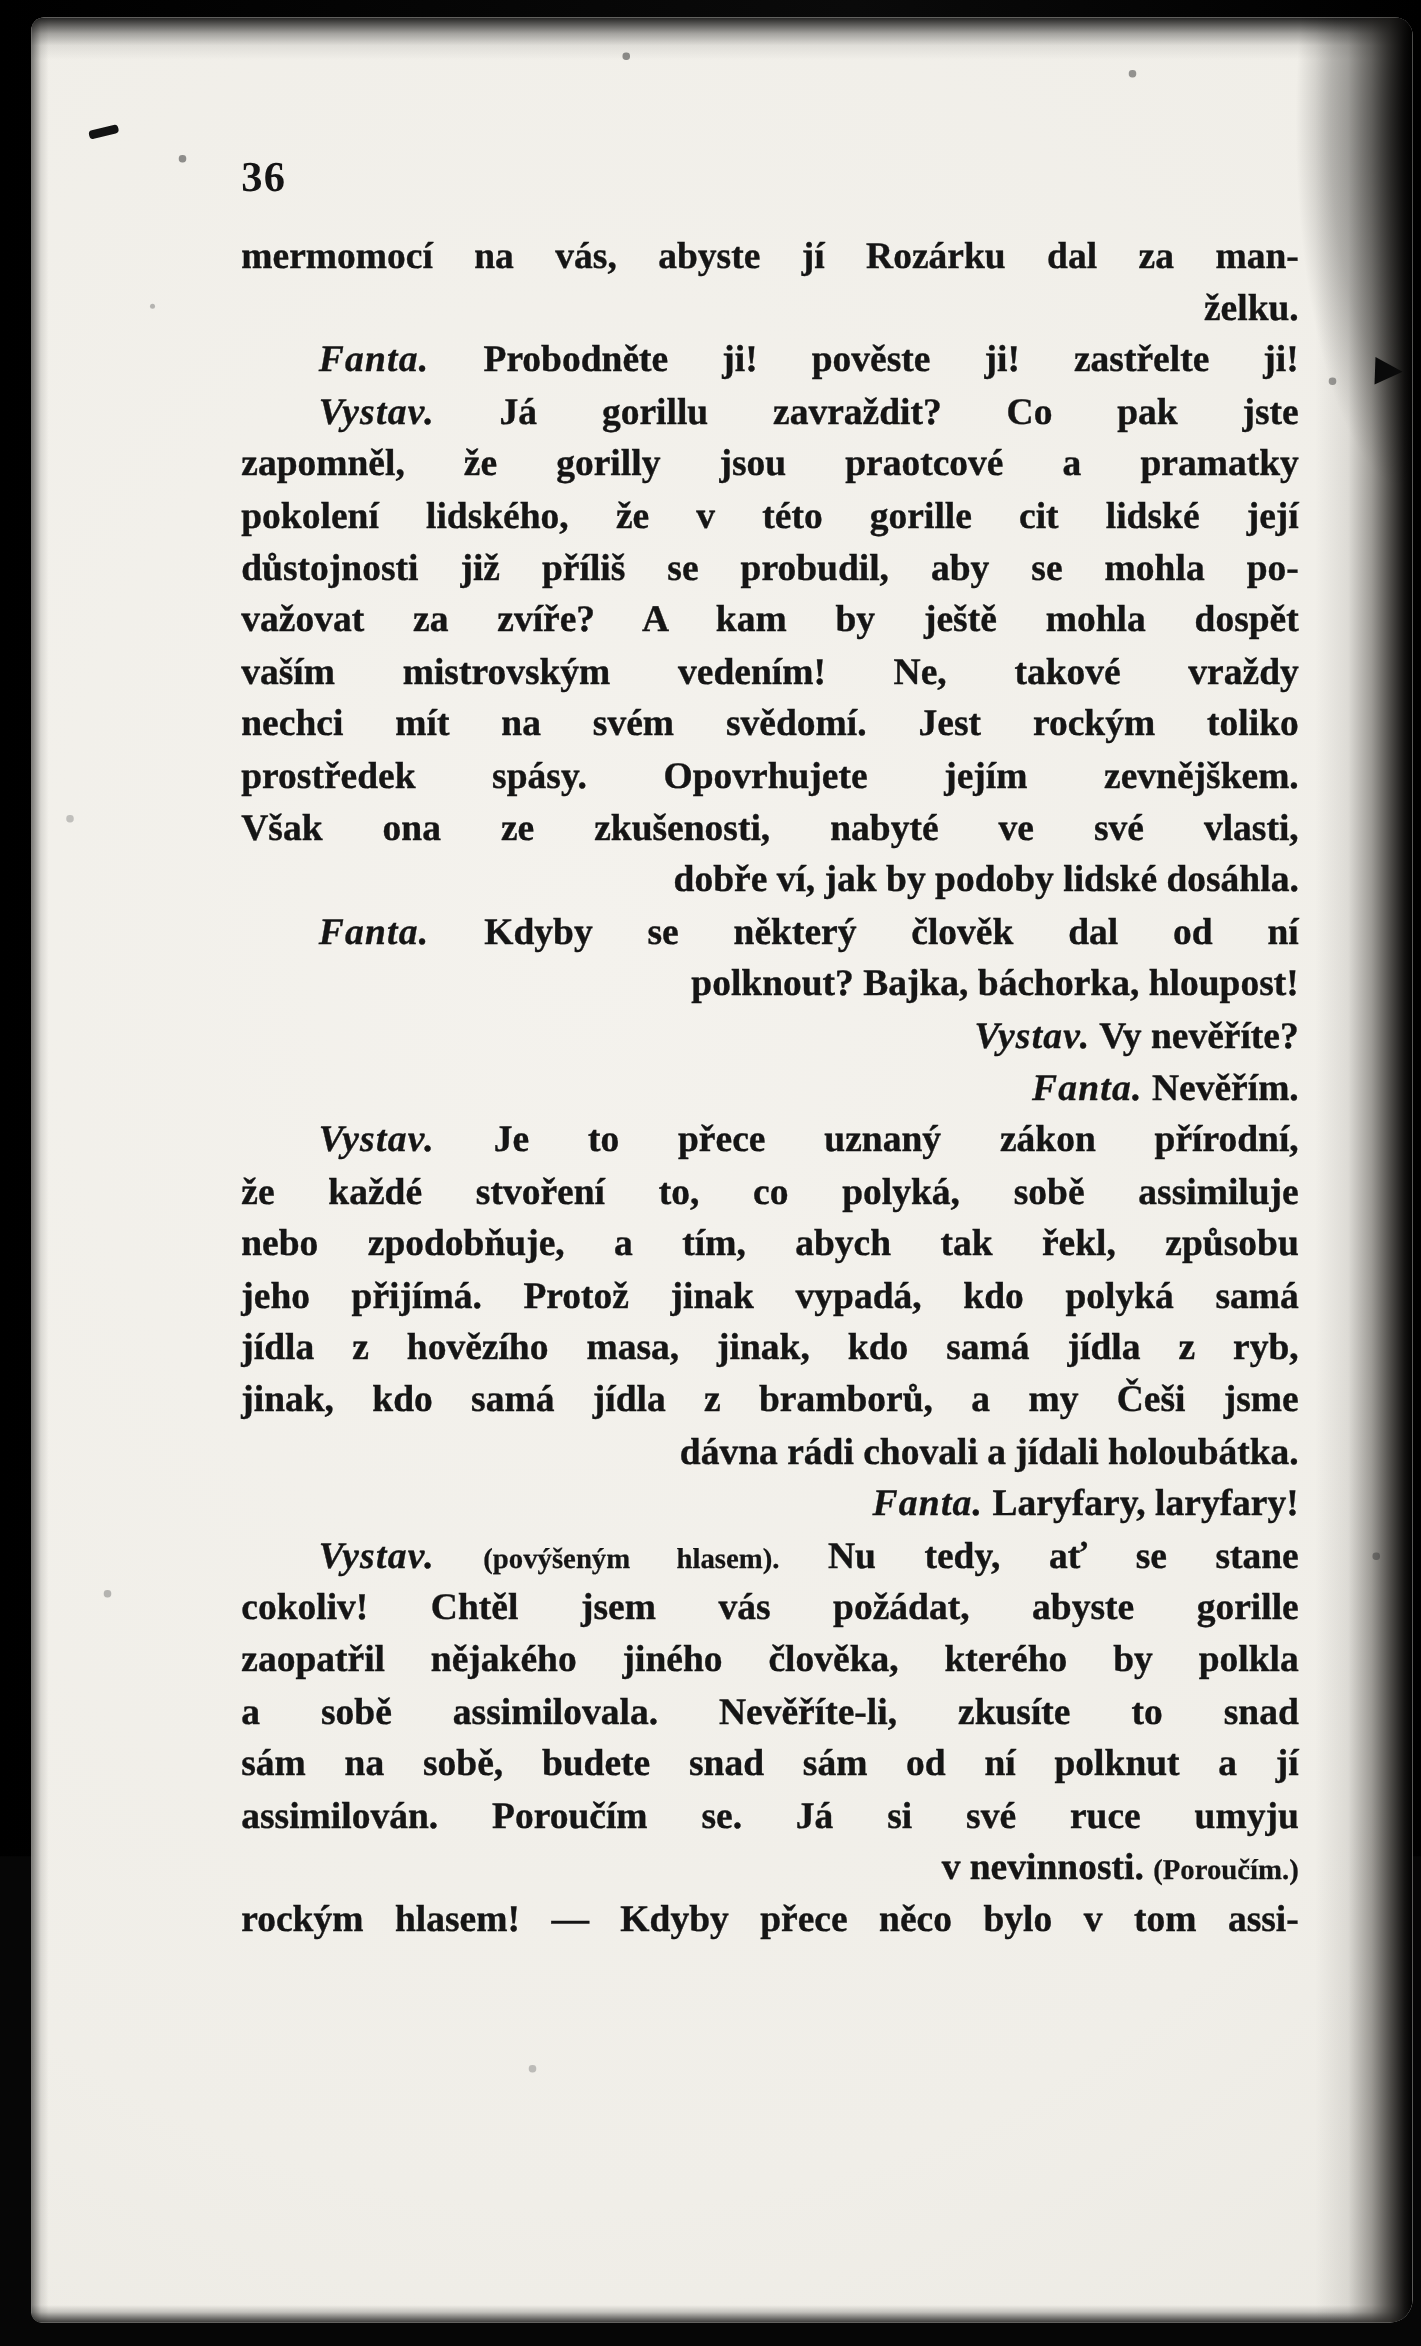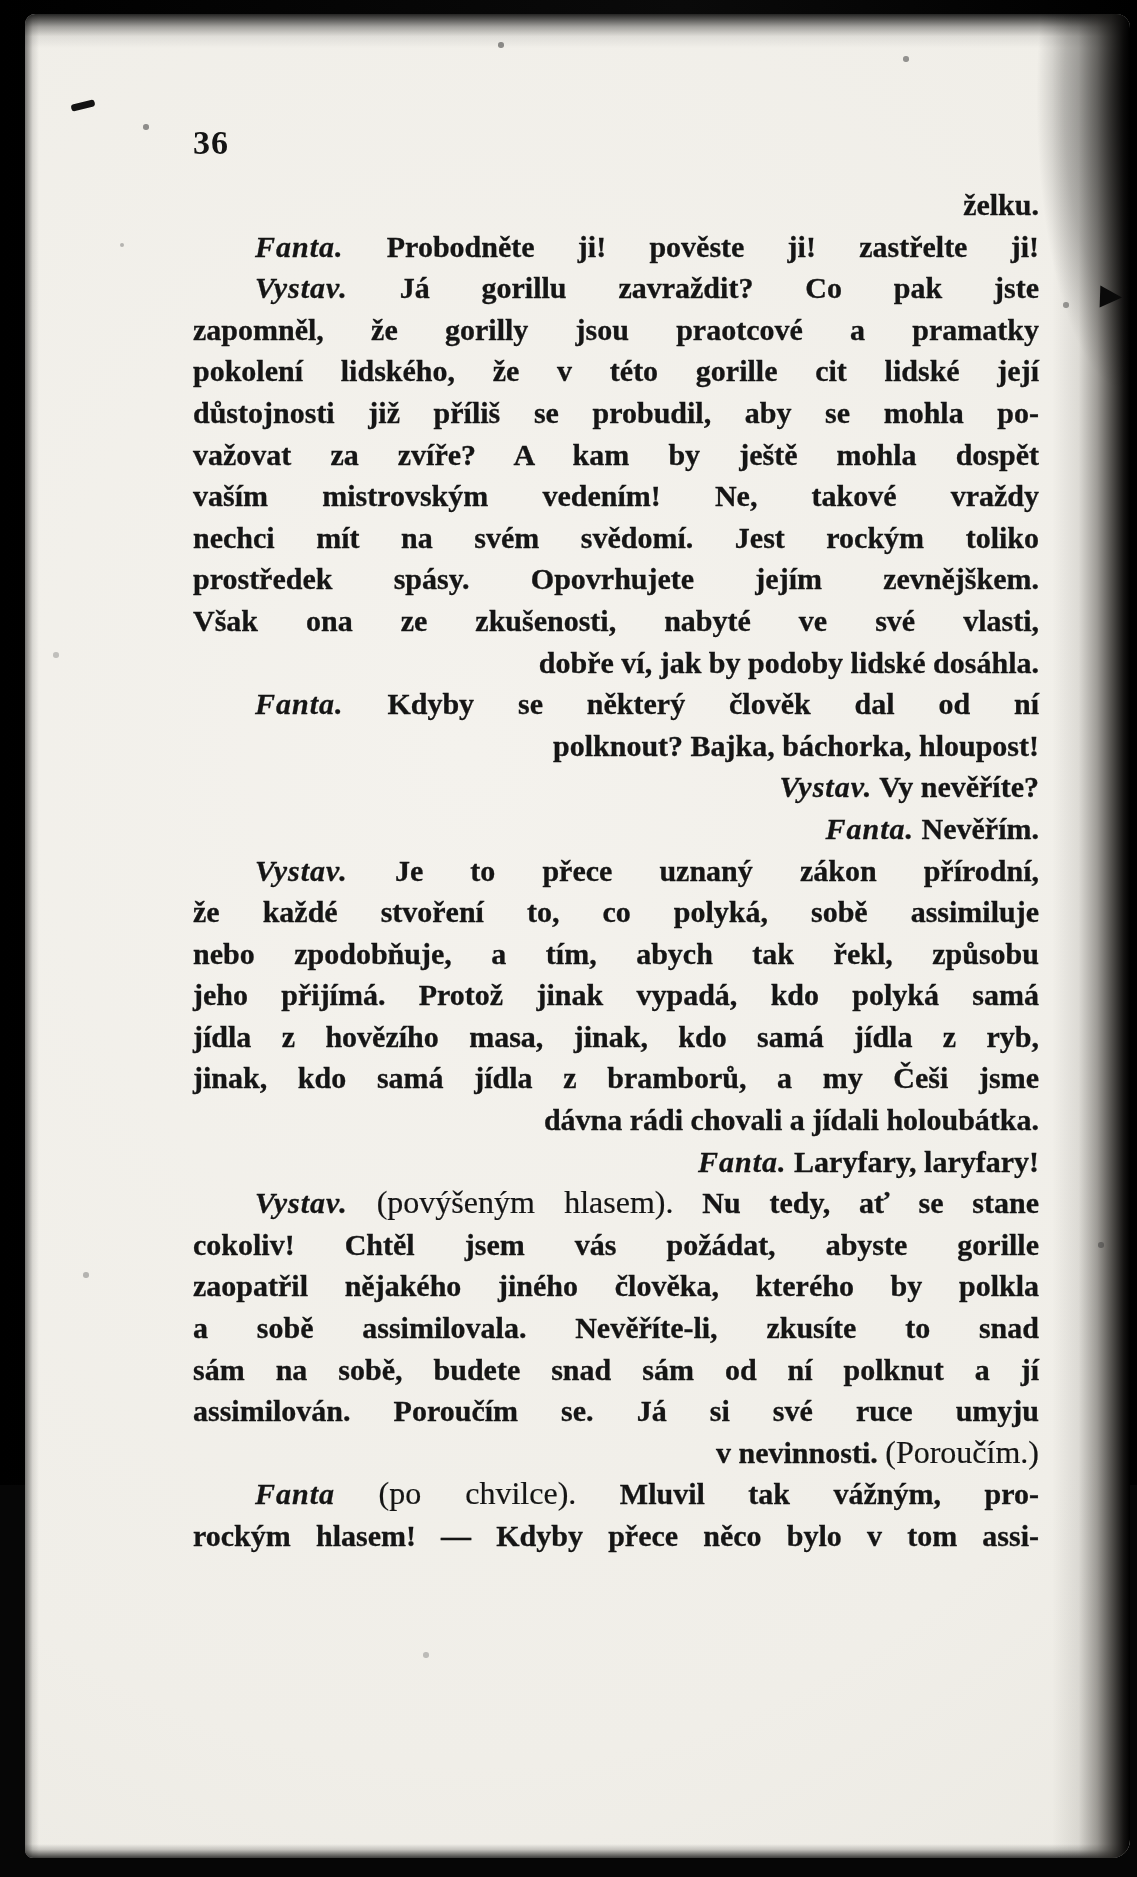--- a/index.html
+++ b/index.html
@@ -132,42 +132,43 @@
     text-align: justify;
     text-align-last: justify;
   }
   .line.ind { text-indent: 62px; }
   .seg-speaker {
     font-style: italic;
     font-weight: 700;
     letter-spacing: 1px;
   }
   .seg-stage {
-    font-size: 32px;
-    font-weight: 400;
+    font-size: 23px;
+    font-weight: 700;
     -webkit-text-stroke: 0.2px #151515;
   }
 </style>
 </head>
 <body>
 
 <div class="scan">
   <div class="paper">
     <div class="top-edge"></div>
     <div class="left-edge"></div>
     <div class="bottom-edge"></div>
     <div class="gutter"></div>
     <div class="gutter-top"></div>
     <div class="specks"></div>
     <div class="dash-mark"></div>
     <div class="gutter-arrow"></div>
 
     <div class="page-number">36</div>
 
     <div class="text-block">
+        <div class="line j"><span class="seg-normal">mermomocí na vás, abyste jí Rozárku dal za man-</span></div>
         <div class="line"><span class="seg-normal">želku.</span></div>
         <div class="line j ind"><span class="seg-speaker">Fanta.</span><span class="seg-normal"> Probodněte ji! pověste ji! zastřelte ji!</span></div>
         <div class="line j ind"><span class="seg-speaker">Vystav.</span><span class="seg-normal"> Já gorillu zavraždit? Co pak jste</span></div>
         <div class="line j"><span class="seg-normal">zapomněl, že gorilly jsou praotcové a pramatky</span></div>
         <div class="line j"><span class="seg-normal">pokolení lidského, že v této gorille cit lidské její</span></div>
         <div class="line j"><span class="seg-normal">důstojnosti již příliš se probudil, aby se mohla po-</span></div>
         <div class="line j"><span class="seg-normal">važovat za zvíře? A kam by ještě mohla dospět</span></div>
         <div class="line j"><span class="seg-normal">vaším mistrovským vedením! Ne, takové vraždy</span></div>
         <div class="line j"><span class="seg-normal">nechci mít na svém svědomí. Jest rockým toliko</span></div>
         <div class="line j"><span class="seg-normal">prostředek spásy. Opovrhujete jejím zevnějškem.</span></div>
@@ -185,17 +186,16 @@
         <div class="line j"><span class="seg-normal">jinak, kdo samá jídla z bramborů, a my Češi jsme</span></div>
         <div class="line"><span class="seg-normal">dávna rádi chovali a jídali holoubátka.</span></div>
         <div class="line ind"><span class="seg-speaker">Fanta.</span><span class="seg-normal"> Laryfary, laryfary!</span></div>
         <div class="line j ind"><span class="seg-speaker">Vystav.</span><span class="seg-normal"> </span><span class="seg-stage">(povýšeným hlasem).</span><span class="seg-normal"> Nu tedy, ať se stane</span></div>
         <div class="line j"><span class="seg-normal">cokoliv! Chtěl jsem vás požádat, abyste gorille</span></div>
         <div class="line j"><span class="seg-normal">zaopatřil nějakého jiného člověka, kterého by polkla</span></div>
         <div class="line j"><span class="seg-normal">a sobě assimilovala. Nevěříte-li, zkusíte to snad</span></div>
         <div class="line j"><span class="seg-normal">sám na sobě, budete snad sám od ní polknut a jí</span></div>
         <div class="line j"><span class="seg-normal">assimilován. Poroučím se. Já si své ruce umyju</span></div>
         <div class="line"><span class="seg-normal">v nevinnosti. </span><span class="seg-stage">(Poroučím.)</span></div>
-        <div class="line j ind"><span class="seg-speaker">Fanta</span><span class="seg-normal"> </span><span class="seg-stage">(po chvilce).</span><span class="seg-normal"> Mluvil tak vážným, pro-</span></div>
         <div class="line j"><span class="seg-normal">rockým hlasem! — Kdyby přece něco bylo v tom assi-</span></div>
       </div>
   </div>
 </div>
 
 </body></html>

